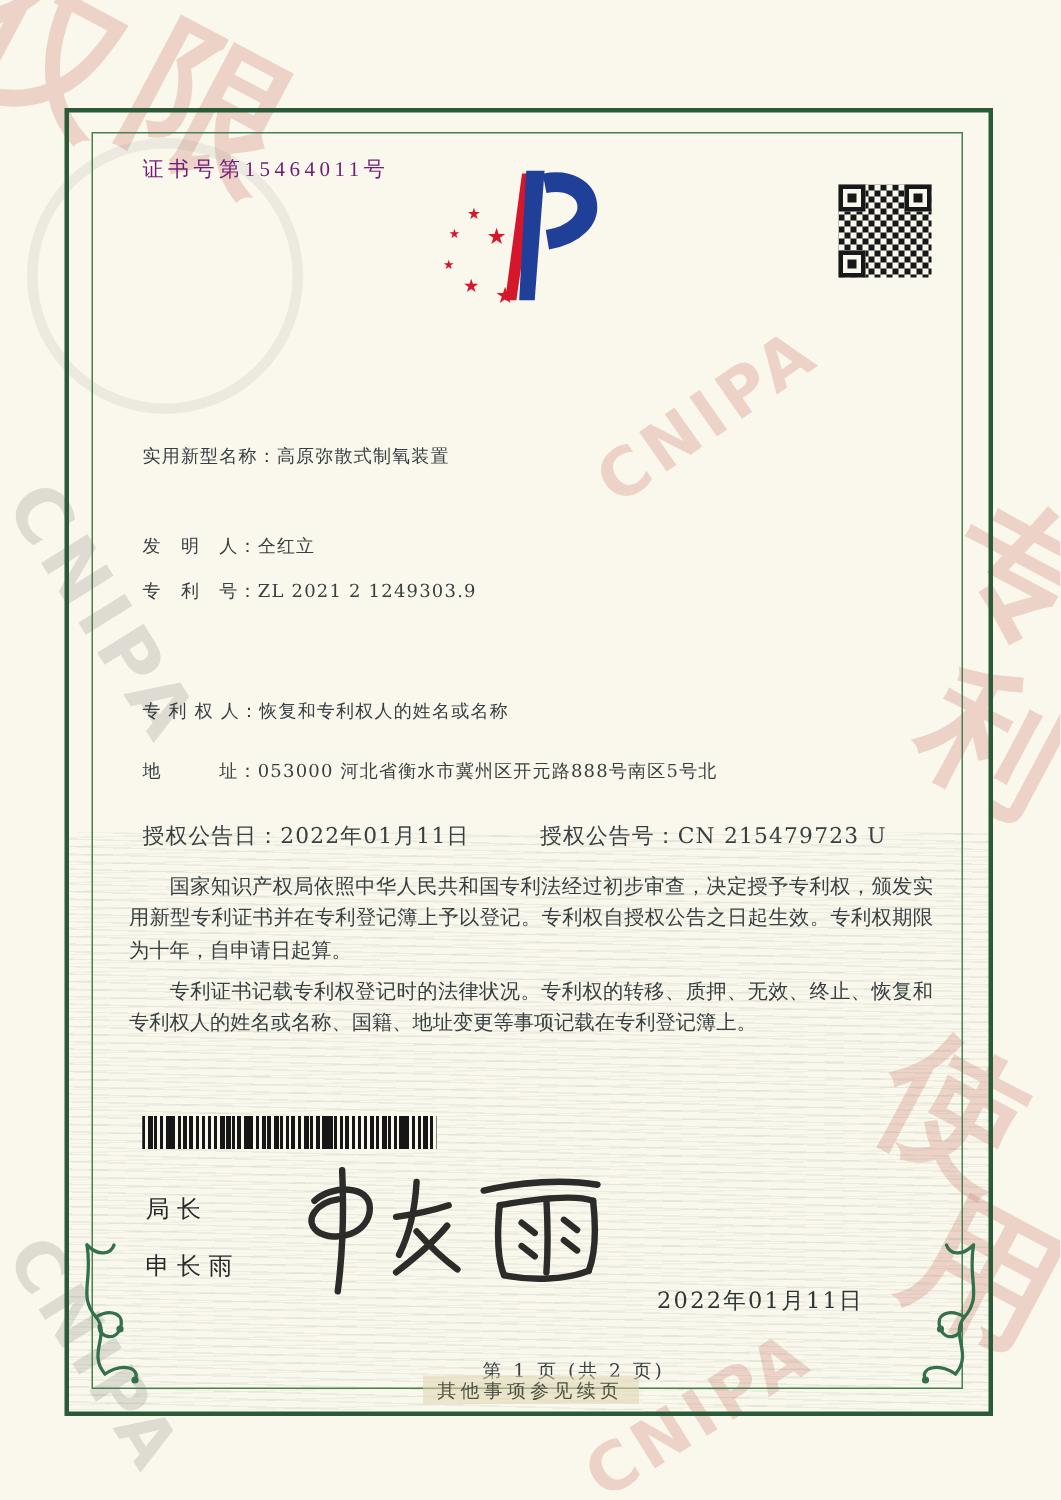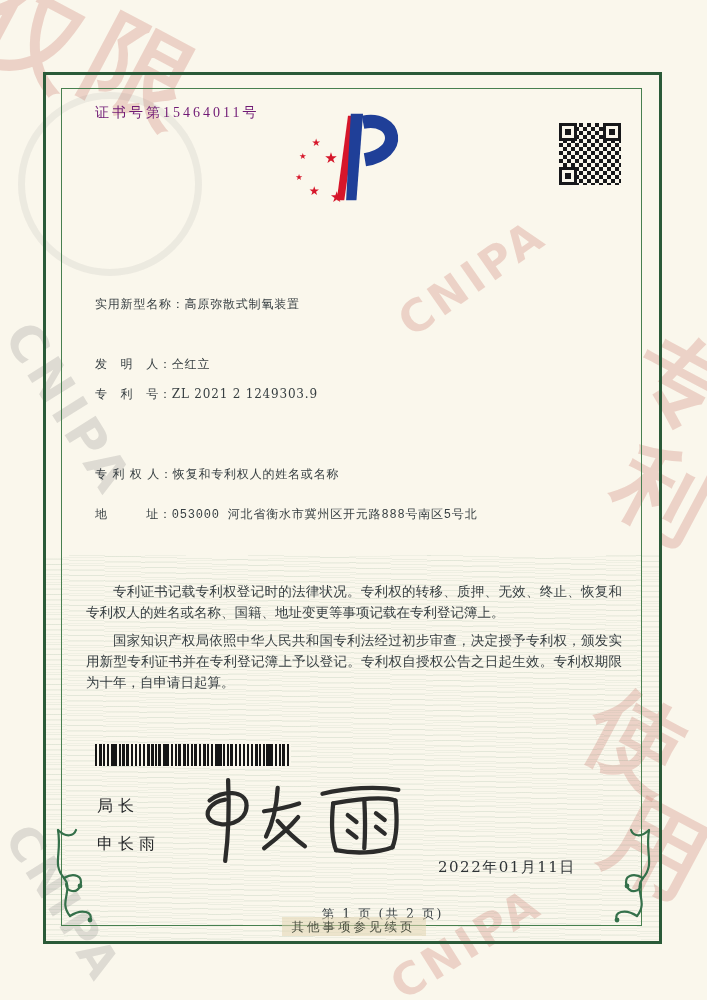--- a/index.html
+++ b/index.html
@@ -64,21 +64,21 @@
   .qr .f-tl{ left:0; top:0; } .qr .f-tr{ right:0; top:0; } .qr .f-bl{ left:0; bottom:0; }
 
   .title{
     position:absolute; left:0; top:206px; width:707px; text-align:center;
     font-size:34px; font-weight:bold; letter-spacing:7px; color:#121212;
   }
 
   
   .field{ position:absolute; left:95px; font-size:12px; letter-spacing:0.8px; color:#373f42; white-space:nowrap;}
   .f0{ top:296px; } .f1{ top:356px; } .f2{ top:386px; } .f3{ top:426px; }
-  .f4{ top:466px; } .f5{ top:506px;font-family:Liberation Mono, monospace; }
+  .f4{ top:466px; } .f5{ top:506px; }
   .grant-row{ position:absolute; left:95px; top:548px; width:520px; font-size:14.5px; letter-spacing:0.8px; color:#373f42; white-space:nowrap;}
   .grant-no{ position:absolute; left:265px; top:0; }
 
   .body-text{
     position:absolute; left:86px; top:581px; width:536px;
     font-size:13.5px; line-height:1.58; color:#373f42; text-align:justify;
   }
   .body-text p{ margin:0 0 6px 0; text-indent:2em; }
 
   .barcode{
@@ -176,25 +176,31 @@
     <span>专　利　号：</span><span>ZL 2021 2 1249303.9</span>
   </div>
   <div class="field f4">
     <span>专 利 权 人：</span><span>恢复和专利权人的姓名或名称</span>
   </div>
   <div class="field f5">
     <span>地　　　址：</span><span>053000 河北省衡水市冀州区开元路888号南区5号北</span>
   </div>
 
   <div class="grant-row">
+    <span>
+      <span>授权公告日：</span><span>2022年01月11日</span>
+    </span>
+    <span class="grant-no">
+      <span>授权公告号：</span><span>CN 215479723 U</span>
+    </span>
   </div>
 
   <div class="body-text">
+    <p>国家知识产权局依照中华人民共和国专利法经过初步审查，决定授予专利权，颁发实用新型专利证书并在专利登记簿上予以登记。专利权自授权公告之日起生效。专利权期限为十年，自申请日起算。</p>
     <p>专利证书记载专利权登记时的法律状况。专利权的转移、质押、无效、终止、恢复和专利权人的姓名或名称、国籍、地址变更等事项记载在专利登记簿上。</p>
-    <p>国家知识产权局依照中华人民共和国专利法经过初步审查，决定授予专利权，颁发实用新型专利证书并在专利登记簿上予以登记。专利权自授权公告之日起生效。专利权期限为十年，自申请日起算。</p>
   </div>
 
   <div class="barcode"></div>
 
   <div class="signer-title">局长</div>
   <div class="signer-name">申长雨</div>
 
   <svg class="signature" viewBox="0 0 220 96">
     <g fill="none" stroke="#1b1b1b" stroke-width="4.4" stroke-linecap="round" opacity="0.92">
       <path d="M14,28 C26,17 52,17 52,33 C52,51 28,57 16,49 C6,41 16,29 30,27"></path>

